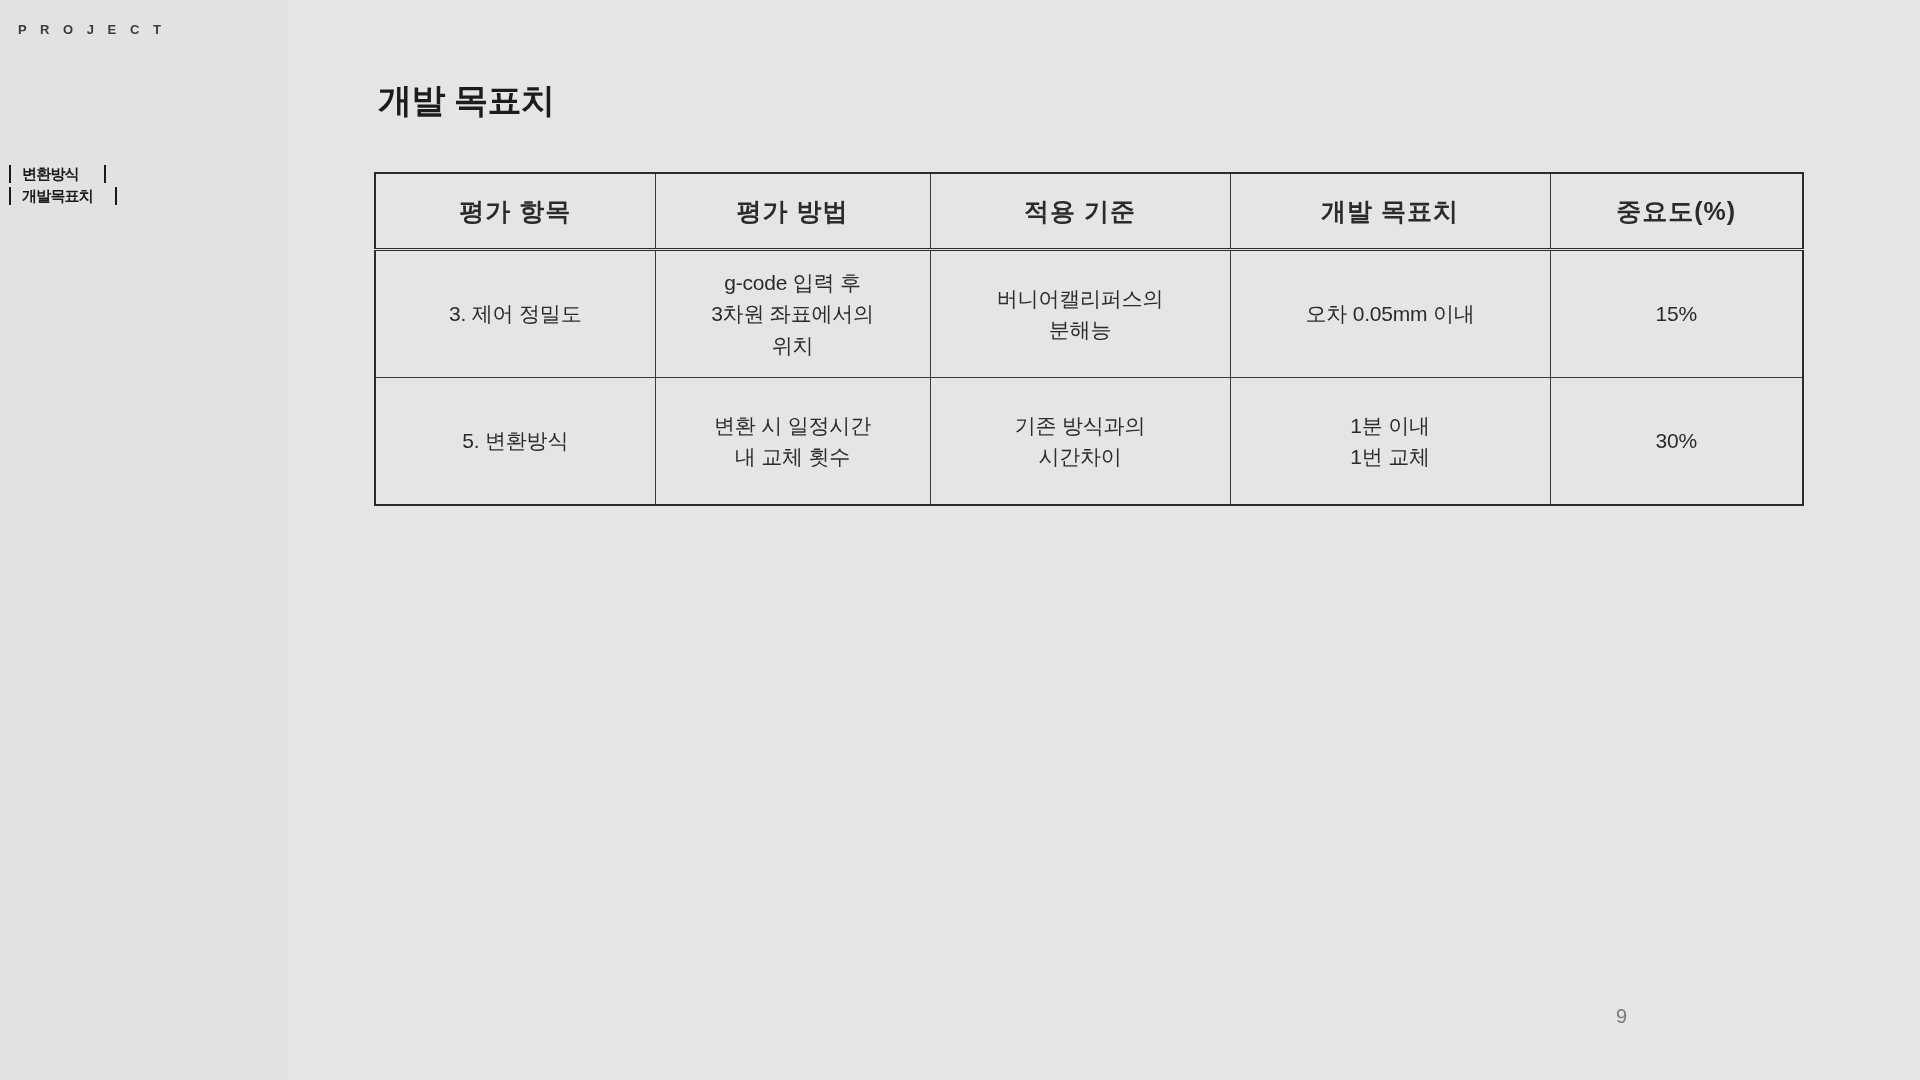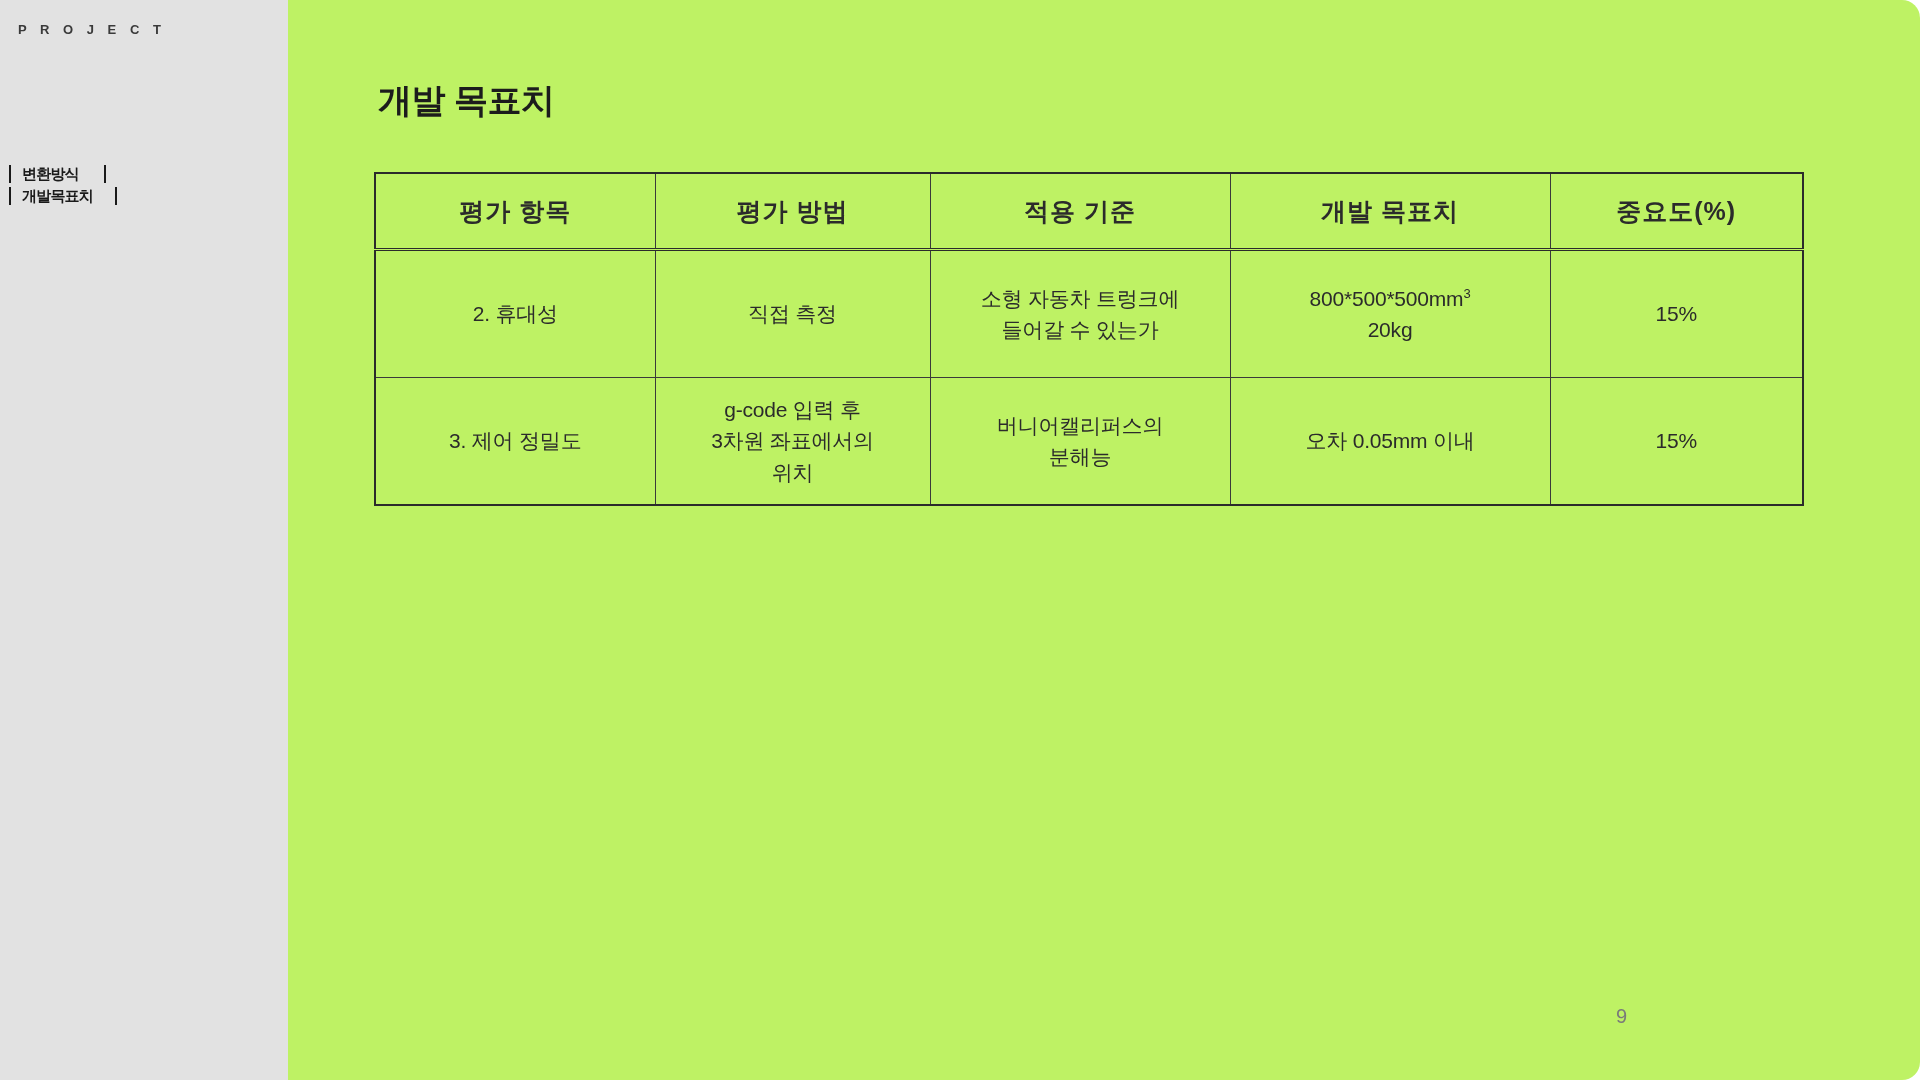--- a/index.html
+++ b/index.html
@@ -9,22 +9,21 @@
     height: 1080px;
     overflow: hidden;
     background: #ffffff;
     font-family: "Liberation Sans", sans-serif;
   }
 
   .slide {
     position: relative;
     width: 1920px;
     height: 1080px;
-    background: #bef264;
-    border-radius: 18px;
+    background: #e5e5e5;
   }
 
   
   .sidebar {
     position: absolute;
     left: 0;
     top: 0;
     width: 288px;
     height: 1080px;
     background: #e2e2e2;
@@ -202,53 +201,54 @@
             <th>평가 항목</th>
             <th>평가 방법</th>
             <th>적용 기준</th>
             <th>개발 목표치</th>
             <th>중요도(%)</th>
           </tr>
         </thead>
         <tbody>
 
 
-          <tr>
-            <td>2.  휴대성</td>
-            <td>
-              <span class="cell-line">직접 측정</span>
-            </td>
-            <td>
-              <span class="cell-line">소형 자동차 트렁크에</span>
-              <span class="cell-line">들어갈 수 있는가</span>
-            </td>
-            <td>
-              <span class="cell-line"><span>800*500*500mm</span><span class="sub">3</span></span>
-              <span class="cell-line">20kg</span>
-            </td>
-            <td>15%</td>
-          </tr>
 
           <tr>
             <td>3.  제어 정밀도</td>
             <td>
               <span class="cell-line">g-code 입력 후</span>
               <span class="cell-line">3차원 좌표에서의</span>
               <span class="cell-line">위치</span>
             </td>
             <td>
               <span class="cell-line">버니어캘리퍼스의</span>
               <span class="cell-line">분해능</span>
             </td>
             <td>
               <span class="cell-line">오차 0.05mm 이내</span>
             </td>
             <td>15%</td>
           </tr>
 
 
+          <tr>
+            <td>5.  변환방식</td>
+            <td>
+              <span class="cell-line">변환 시 일정시간</span>
+              <span class="cell-line">내 교체 횟수</span>
+            </td>
+            <td>
+              <span class="cell-line">기존 방식과의</span>
+              <span class="cell-line">시간차이</span>
+            </td>
+            <td>
+              <span class="cell-line">1분 이내</span>
+              <span class="cell-line">1번 교체</span>
+            </td>
+            <td>30%</td>
+          </tr>
         </tbody>
       </table>
     </div>
 
     <div class="page-number">9</div>
   </div>
 </div>
 
 </body></html>

